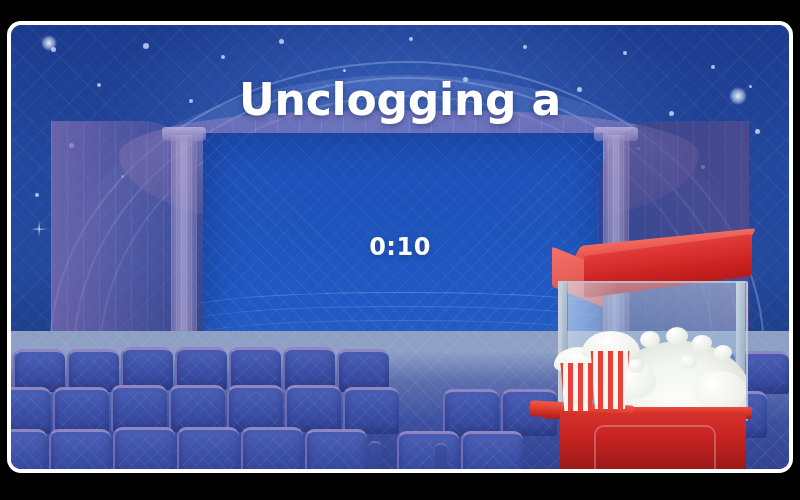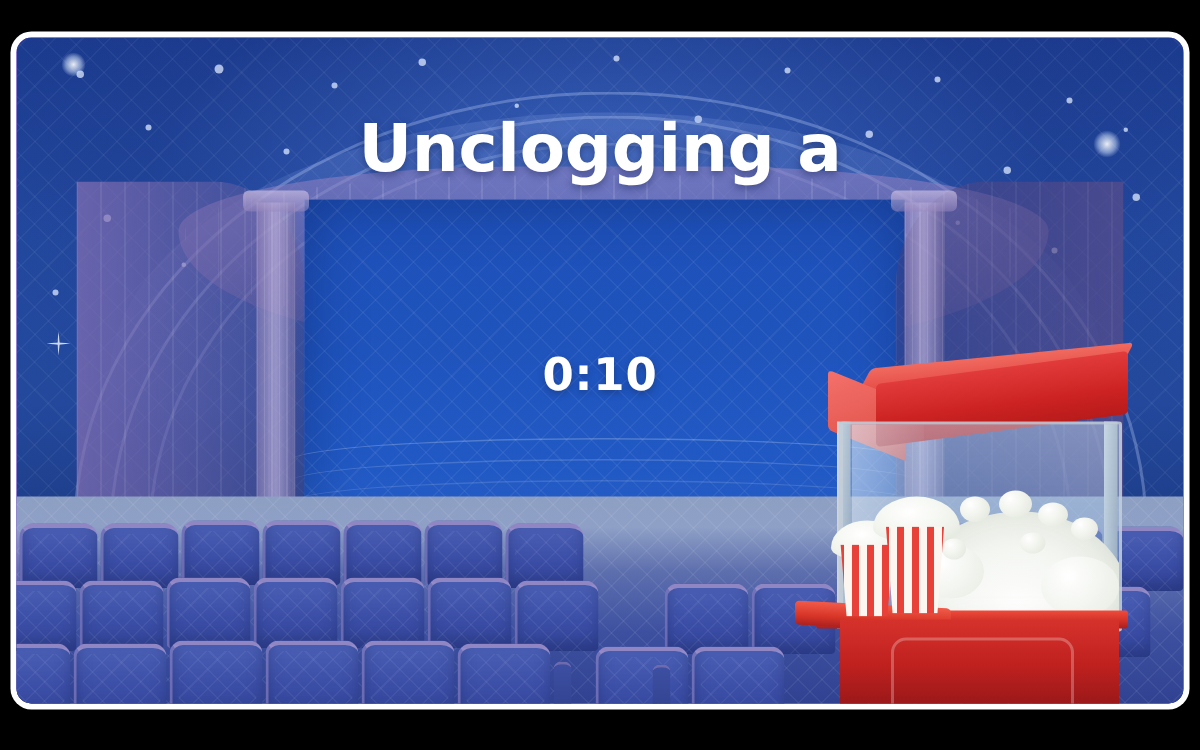--- a/index.html
+++ b/index.html
@@ -36,21 +36,21 @@
     padding: 4px;
     overflow: hidden;
   }
 
   .frame-inner {
     position: relative;
     width: 100%;
     height: 100%;
     border-radius: 10px;
     overflow: hidden;
-    background: #6d28d9;
+    background: #a16207;
   }
 
   
   .theater {
     position: absolute;
     inset: 0;
     background:
       radial-gradient(ellipse 70% 55% at 50% 20%, rgba(62,105,195,0.75) 0%, rgba(32,62,145,0.35) 55%, rgba(18,38,105,0) 80%),
       linear-gradient(to bottom, #1b3a8d 0%, #22499f 30%, #23489c 55%, #1d3c86 75%, #203f86 100%);
   }
@@ -281,21 +281,21 @@
     letter-spacing: -0.2px;
     text-shadow: 0 2px 6px rgba(10,25,70,0.45);
     z-index: 40;
   }
   .timer {
     position: absolute;
     left: 0; right: 0;
     top: 208px;
     text-align: center;
     color: #ffffff;
-    font-size: 30px;
+    font-size: 24px;
     font-weight: bold;
     letter-spacing: 0.5px;
     text-shadow: 0 2px 5px rgba(20,35,80,0.40);
     z-index: 40;
   }
 
   
   .popcorn-machine {
     position: absolute;
     left: 533px;

